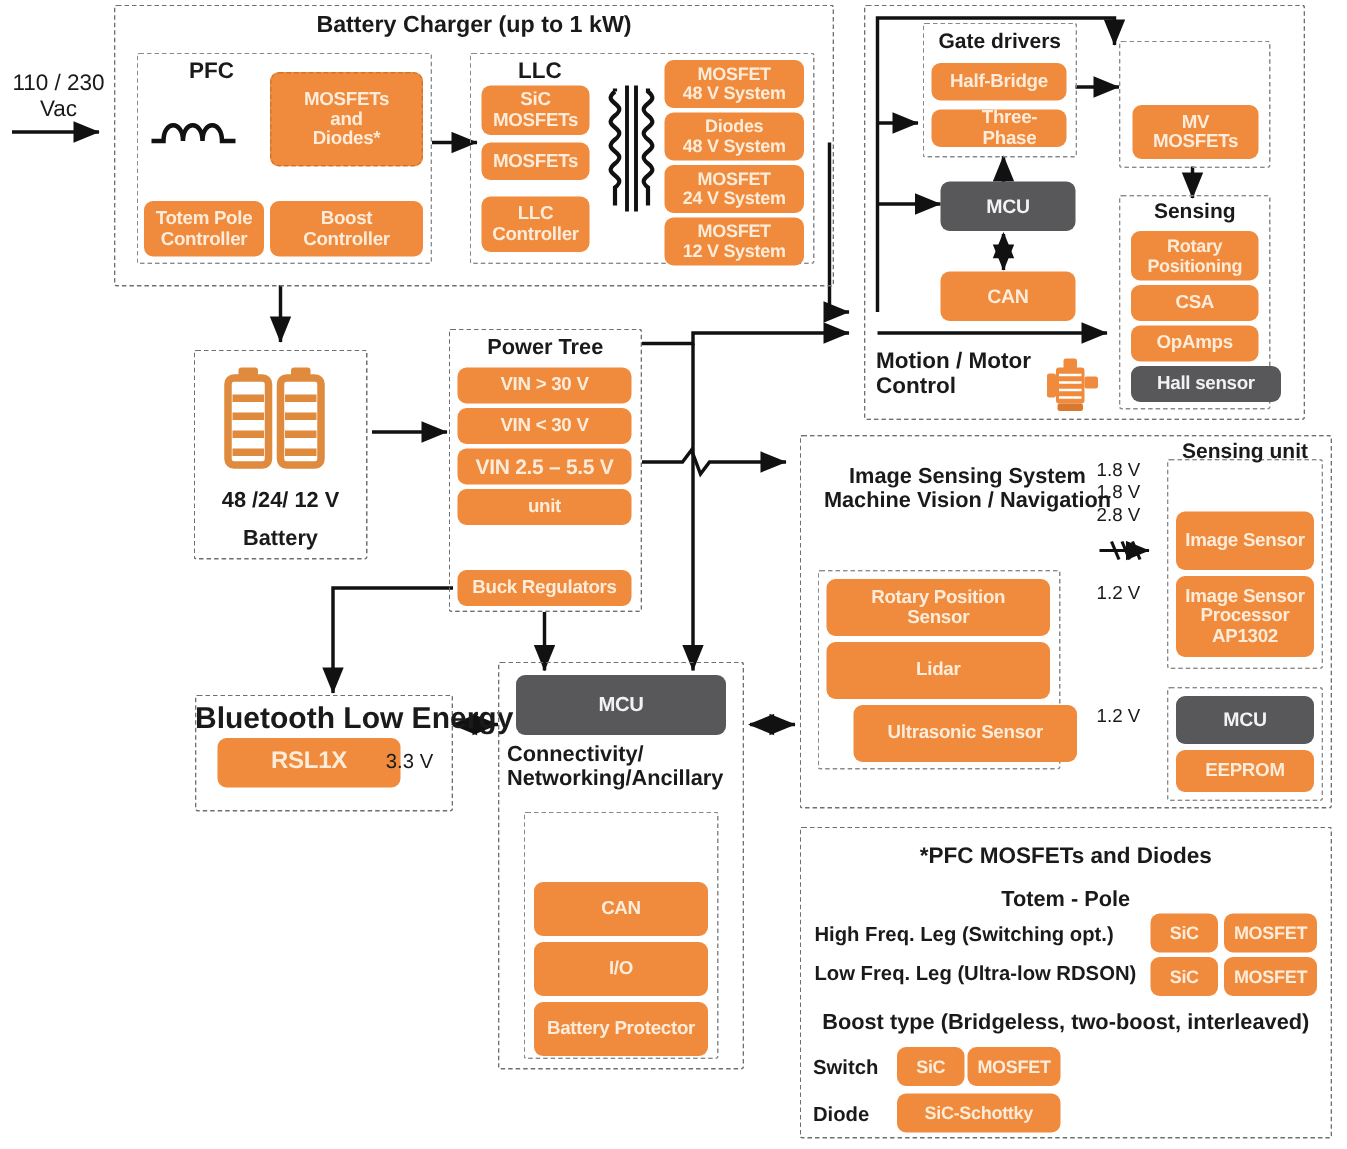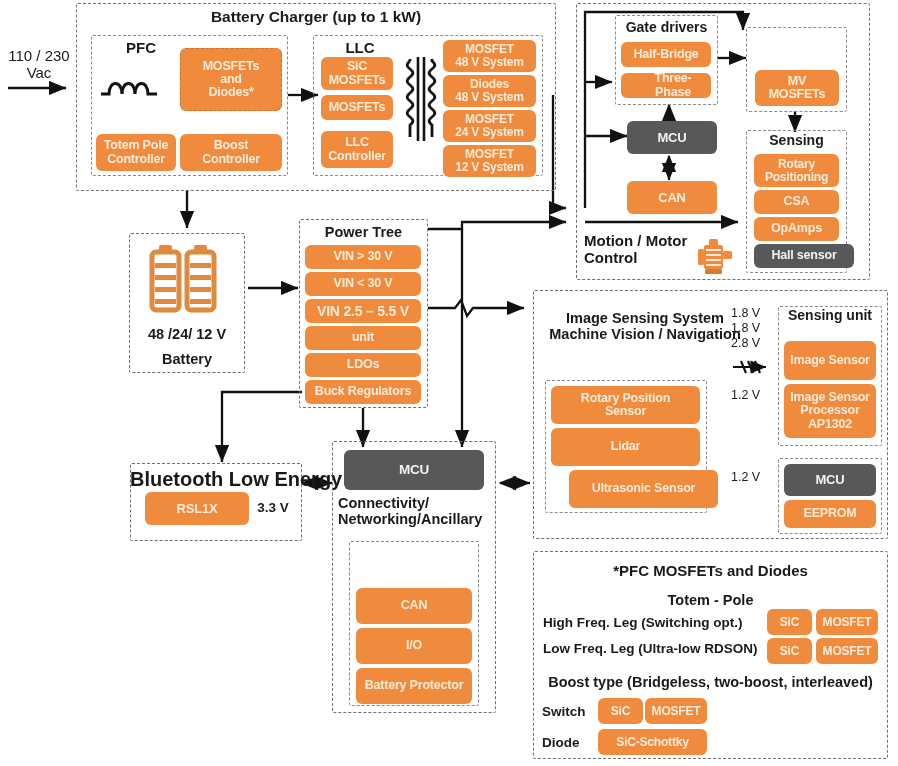--- a/index.html
+++ b/index.html
@@ -229,27 +229,26 @@
   </svg>
   <div class="lbl" style="left:129px; top:326px; width:116px; font-size:14.5px;">48 /24/ 12 V</div>
   <div class="lbl" style="left:129px; top:351px; width:116px; font-size:14.5px;">Battery</div>
 
   <div class="dash" style="left:299px; top:219px; width:129px; height:189px;"></div>
   <div class="lbl" style="left:299px; top:224px; width:129px; font-size:14.5px;">Power Tree</div>
   <div class="chip" style="left:305px; top:245px; width:116px; height:24px; font-size:12.5px;">VIN &gt; 30 V</div>
   <div class="chip" style="left:305px; top:272px; width:116px; height:24px; font-size:12.5px;">VIN &lt; 30 V</div>
   <div class="chip" style="left:305px; top:299px; width:116px; height:24px; font-size:14px;">VIN 2.5 – 5.5 V</div>
   <div class="chip" style="left:305px; top:326px; width:116px; height:24px; font-size:12.5px;">unit</div>
-  <div class="chip" style="left:305px; top:353px; width:116px; height:24px; font-size:12.5px;">LDOs</div>
   <div class="chip" style="left:305px; top:380px; width:116px; height:24px; font-size:12.5px;">Buck Regulators</div>
 
   <div class="dash" style="left:130px; top:463px; width:172px; height:78px;"></div>
   <div class="lbl" style="left:130px; top:468px; width:172px; font-size:20px;">Bluetooth Low Energy</div>
-  <div class="chip" style="left:145px; top:492px; width:104px; height:33px; font-size:13px;">RSL1X</div>
-  <div class="lbl normal" style="left:249px; top:500px; width:48px; font-size:13.5px; font-weight:bold;">3.3 V</div>
+  <div class="chip" style="left:145px; top:492px; width:122px; height:33px; font-size:16px;">RSL1X</div>
+  <div class="lbl normal" style="left:249px; top:500px; width:48px; font-size:13.5px; font-weight:normal;">3.3 V</div>
 
   <div class="dash" style="left:332px; top:441px; width:164px; height:272px;"></div>
   <div class="chip gray" style="left:344px; top:450px; width:140px; height:40px; font-size:13.5px;">MCU</div>
   <div class="lbl left" style="left:338px; top:495px; width:158px; font-size:14.5px; white-space:pre-line; text-align:left;">Connectivity/
 Networking/Ancillary</div>
   <div class="dash inner" style="left:349px; top:541px; width:130px; height:165px;"></div>
   <div class="chip" style="left:356px; top:588px; width:116px; height:36px; font-size:12.5px;">CAN</div>
   <div class="chip" style="left:356px; top:628px; width:116px; height:36px; font-size:12.5px;">I/O</div>
   <div class="chip" style="left:356px; top:668px; width:116px; height:36px; font-size:12.5px;">Battery Protector</div>
 
@@ -263,21 +262,21 @@
   <div class="chip" style="left:551px; top:428px; width:149px; height:38px; font-size:12.5px;">Lidar</div>
   <div class="chip" style="left:569px; top:470px; width:149px; height:38px; font-size:12.5px;">Ultrasonic Sensor</div>
 
   <div class="lbl normal" style="left:731px; top:306px; width:42px; font-size:12.5px; font-weight:normal; text-align:left;">1.8 V</div>
   <div class="lbl normal" style="left:731px; top:321px; width:42px; font-size:12.5px; font-weight:normal; text-align:left;">1.8 V</div>
   <div class="lbl normal" style="left:731px; top:336px; width:42px; font-size:12.5px; font-weight:normal; text-align:left;">2.8 V</div>
   <div class="lbl normal" style="left:731px; top:388px; width:42px; font-size:12.5px; font-weight:normal; text-align:left;">1.2 V</div>
   <div class="lbl normal" style="left:731px; top:470px; width:42px; font-size:12.5px; font-weight:normal; text-align:left;">1.2 V</div>
 
   <div class="dash inner" style="left:778px; top:306px; width:104px; height:140px;"></div>
-  <div class="lbl" style="left:778px; top:308px; width:104px; font-size:14px;">Sensing unit</div>
+  <div class="lbl" style="left:778px; top:293px; width:104px; font-size:14px;">Sensing unit</div>
   <div class="chip" style="left:784px; top:341px; width:92px; height:39px; font-size:12.5px;">Image Sensor</div>
   <div class="chip" style="left:784px; top:384px; width:92px; height:54px; font-size:12.5px; white-space:pre-line;">Image Sensor
 Processor
 AP1302</div>
 
   <div class="dash inner" style="left:778px; top:458px; width:104px; height:76px;"></div>
   <div class="chip gray" style="left:784px; top:464px; width:92px; height:32px; font-size:13px;">MCU</div>
   <div class="chip" style="left:784px; top:500px; width:92px; height:28px; font-size:12.5px;">EEPROM</div>
 
   <div class="dash" style="left:533px; top:551px; width:355px; height:208px;"></div>

